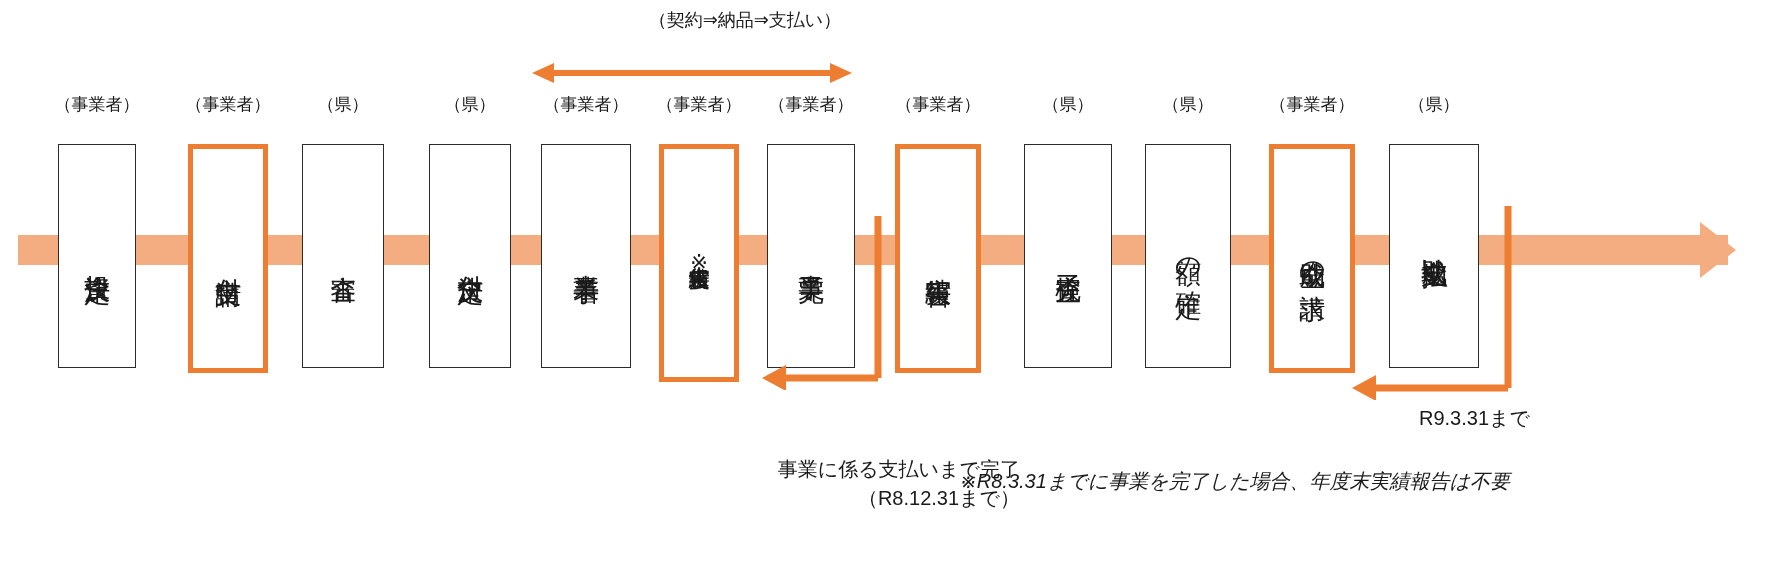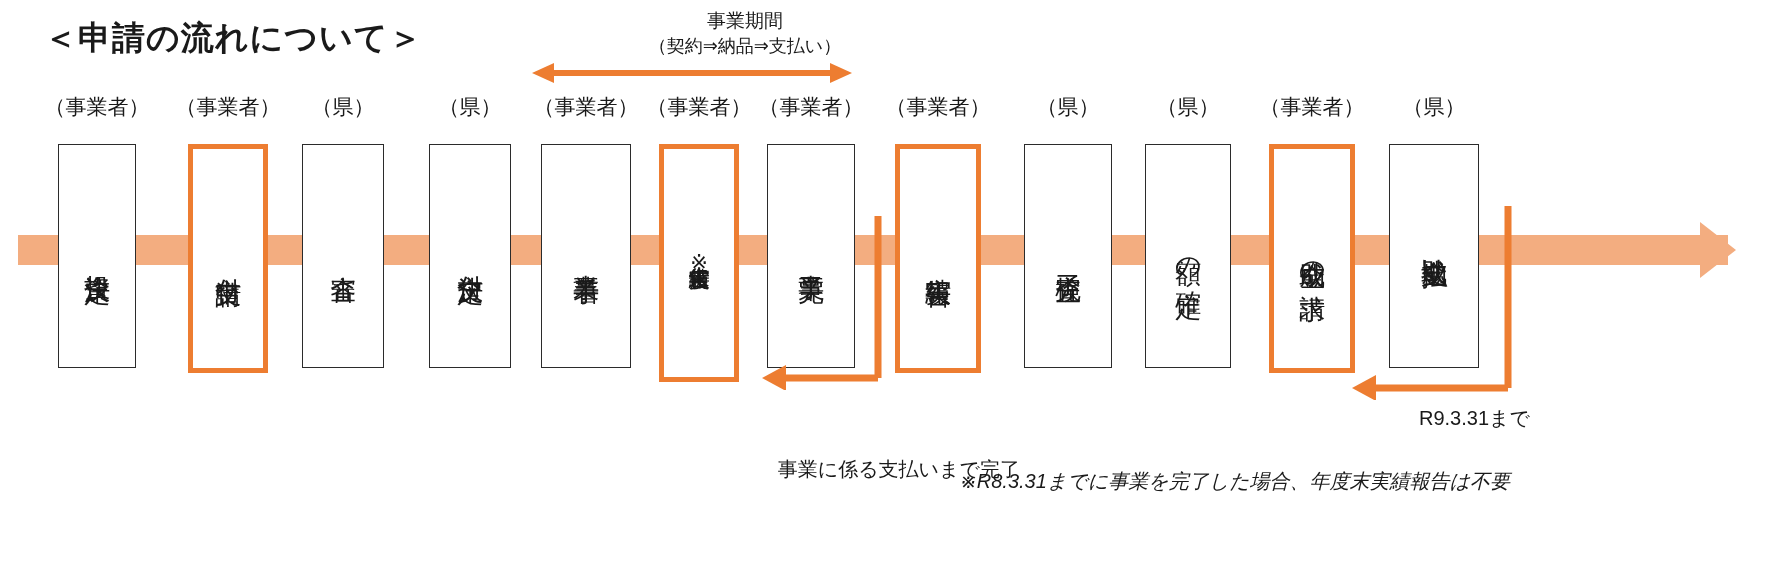--- a/index.html
+++ b/index.html
@@ -79,21 +79,21 @@
   }
   .step {
     position: absolute;
     top: 0;
   }
   .step-actor {
     position: absolute;
     top: 0;
     left: 50%;
     transform: translateX(-50%);
-    font-size: 21px;
+    font-size: 17px;
     white-space: nowrap;
     line-height: 1;
   }
   .step-box {
     position: absolute;
     top: 48px;
     left: 50%;
     transform: translateX(-50%);
     box-sizing: border-box;
     background: #ffffff;
@@ -161,24 +161,22 @@
     font-size: 20px;
     white-space: nowrap;
     font-style: italic;
   }
 </style>
 </head>
 <body>
 
 <div id="canvas">
 
-  <div id="page-title">＜申請の流れについて＞</div>
 
   <div id="period-label">
-    <div class="line1">事業期間</div>
     <div class="line2">（契約⇒納品⇒支払い）</div>
   </div>
 
   <svg id="period-arrow" viewBox="0 0 320 22" preserveAspectRatio="none">
     <line x1="16" y1="11" x2="304" y2="11" stroke="#ED7D31" stroke-width="6"></line>
     <polygon points="0,11 22,1 22,21" fill="#ED7D31"></polygon>
     <polygon points="320,11 298,1 298,21" fill="#ED7D31"></polygon>
   </svg>
 
   <div id="flow-track"></div>
@@ -259,20 +257,21 @@
       </div>
     </div>
 
   <svg id="loop-left" viewBox="0 0 128 180">
     <path d="M 118 6 L 118 168" stroke="#ED7D31" stroke-width="7" fill="none"></path>
     <path d="M 118 168 L 22 168" stroke="#ED7D31" stroke-width="7" fill="none"></path>
     <polygon points="2,168 26,155 26,181" fill="#ED7D31"></polygon>
   </svg>
   <div id="loop-left-note">
     <div>事業に係る支払いまで完了</div>
+    <div>（R8.12.31まで）</div>
   </div>
 
   <svg id="loop-right" viewBox="0 0 170 200">
     <path d="M 160 6 L 160 188" stroke="#ED7D31" stroke-width="7" fill="none"></path>
     <path d="M 160 188 L 24 188" stroke="#ED7D31" stroke-width="7" fill="none"></path>
     <polygon points="4,188 28,175 28,201" fill="#ED7D31"></polygon>
   </svg>
   <div id="loop-right-note">R9.3.31まで</div>
 
   <div id="footnote">※R8.3.31までに事業を完了した場合、年度末実績報告は不要</div>

